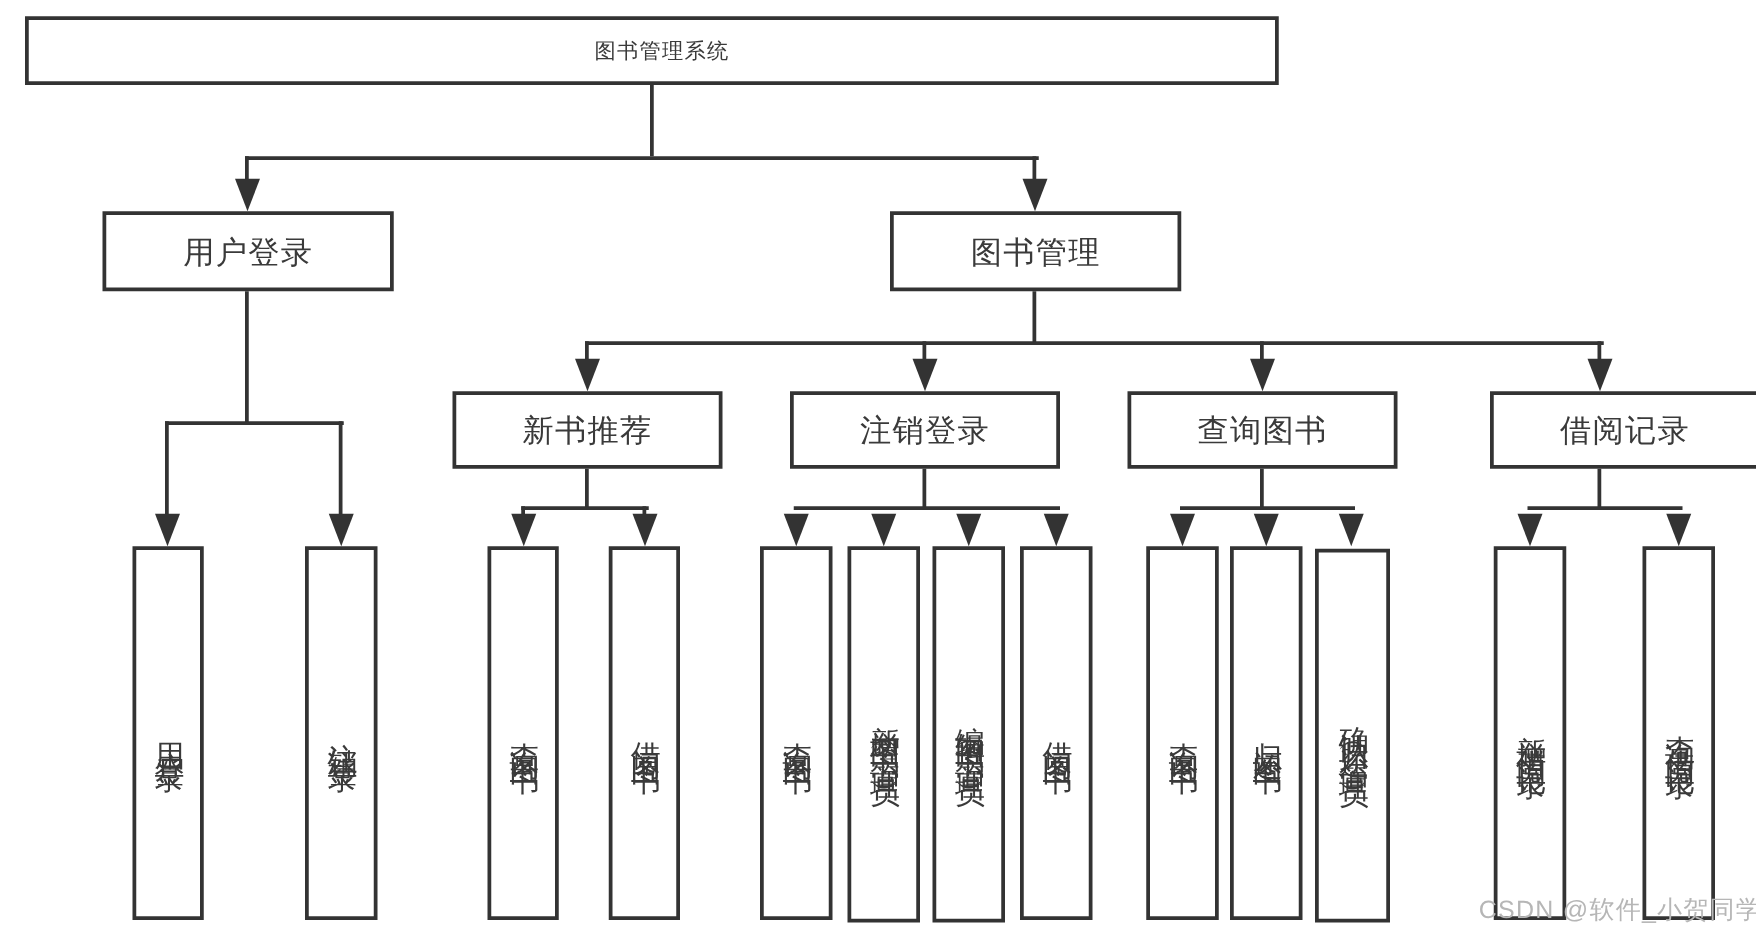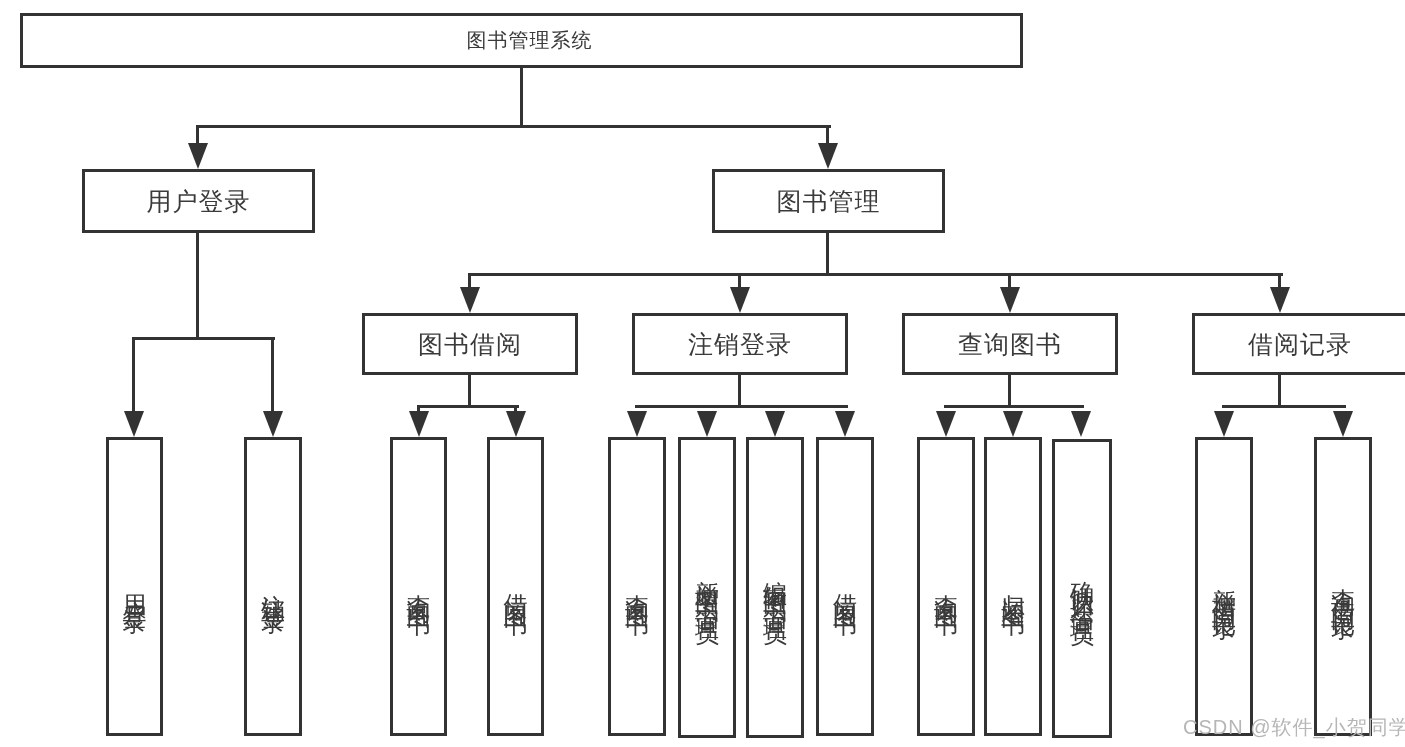--- a/index.html
+++ b/index.html
@@ -37,21 +37,21 @@
   .watermark{
     position:absolute;left:1183px;top:714px;
     font-size:20px;color:#b6b6b6;letter-spacing:1px;white-space:nowrap;
   }
 </style>
 </head>
 <body>
 
 <div id="canvas">
 
-  <div class="box" style="left:20px;top:13px;width:1003px;height:55px;font-size:20px;padding-left:16px;">
+  <div class="box" style="left:20px;top:13px;width:1003px;height:55px;font-size:17px;padding-left:16px;">
     <span>图书管理系统</span>
   </div>
 
   <div class="vl" style="left:520px;top:68px;height:57px;"></div>
   <div class="hl" style="left:196px;top:125px;width:635px;"></div>
   <div class="vl" style="left:196px;top:125px;height:22px;"></div>
   <div class="ar" style="left:188px;top:143px;"></div>
   <div class="vl" style="left:826px;top:125px;height:22px;"></div>
   <div class="ar" style="left:818px;top:143px;"></div>
 
@@ -81,21 +81,21 @@
   <div class="vl" style="left:468px;top:273px;height:16px;"></div>
   <div class="ar" style="left:460px;top:287px;"></div>
   <div class="vl" style="left:738px;top:273px;height:16px;"></div>
   <div class="ar" style="left:730px;top:287px;"></div>
   <div class="vl" style="left:1008px;top:273px;height:16px;"></div>
   <div class="ar" style="left:1000px;top:287px;"></div>
   <div class="vl" style="left:1278px;top:273px;height:16px;"></div>
   <div class="ar" style="left:1270px;top:287px;"></div>
 
   <div class="box" style="left:362px;top:313px;width:216px;height:62px;">
-    <span>图书借阅</span>
+    <span>新书推荐</span>
   </div>
   <div class="box" style="left:632px;top:313px;width:216px;height:62px;">
     <span>注销登录</span>
   </div>
   <div class="box" style="left:902px;top:313px;width:216px;height:62px;">
     <span>查询图书</span>
   </div>
   <div class="box" style="left:1172px;top:313px;width:216px;height:62px;margin-left:20px;">
     <span>借阅记录</span>
   </div>

